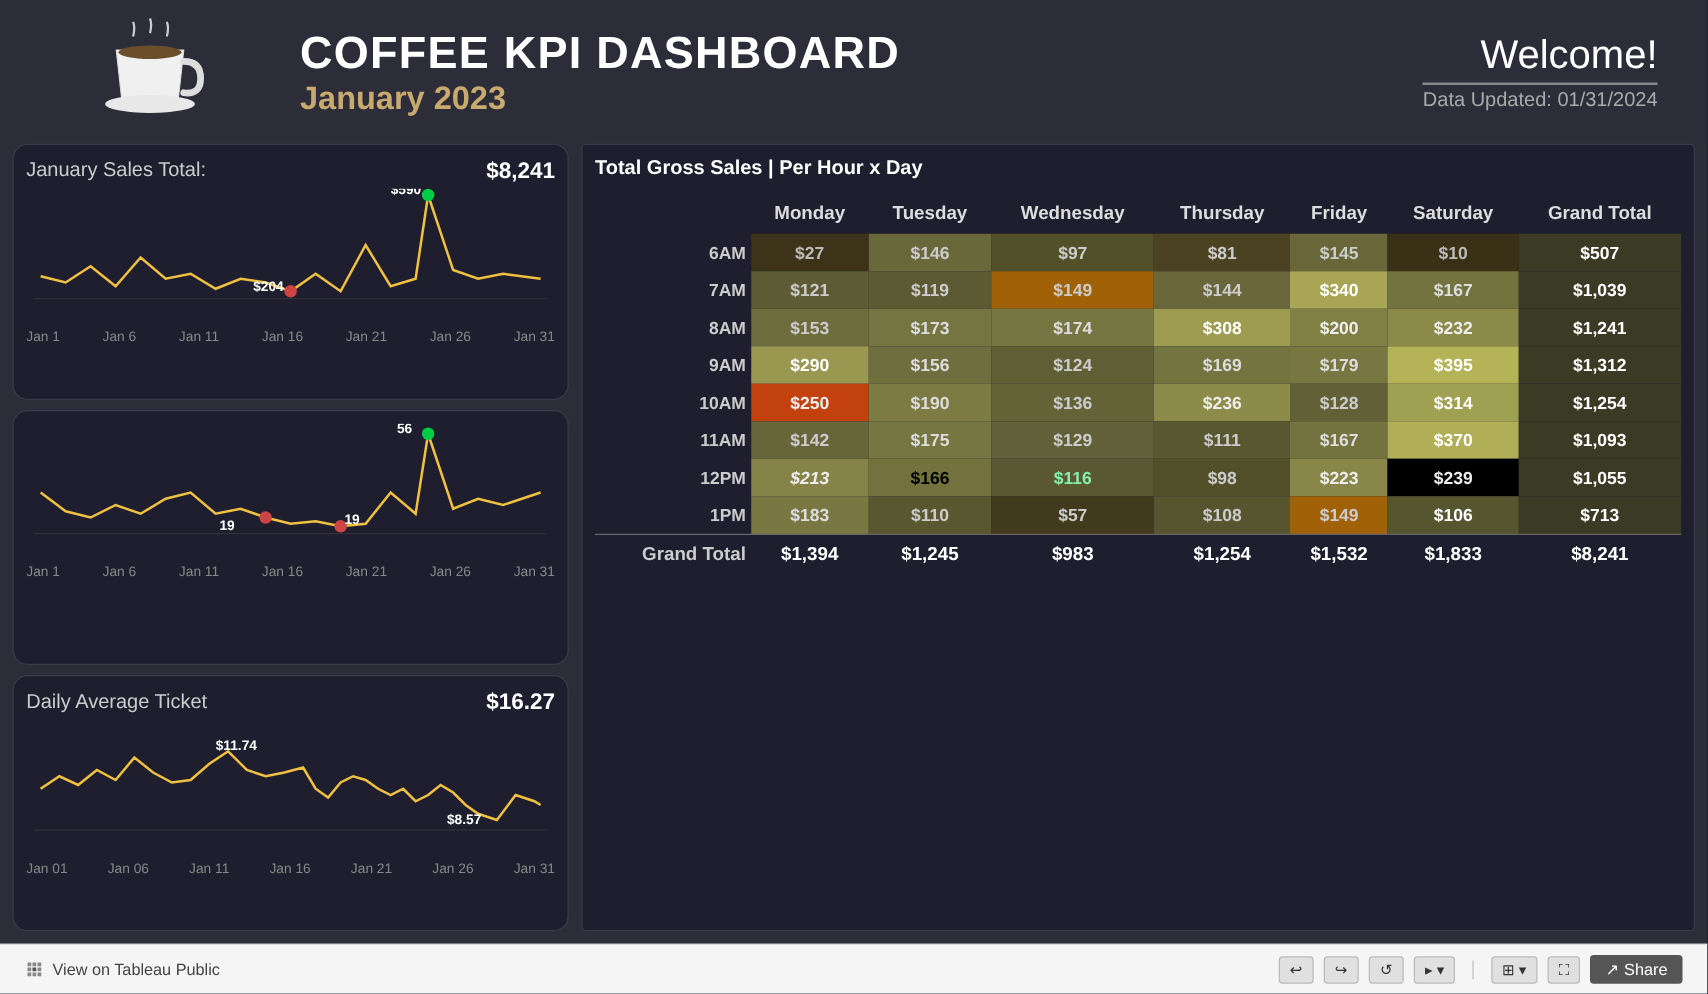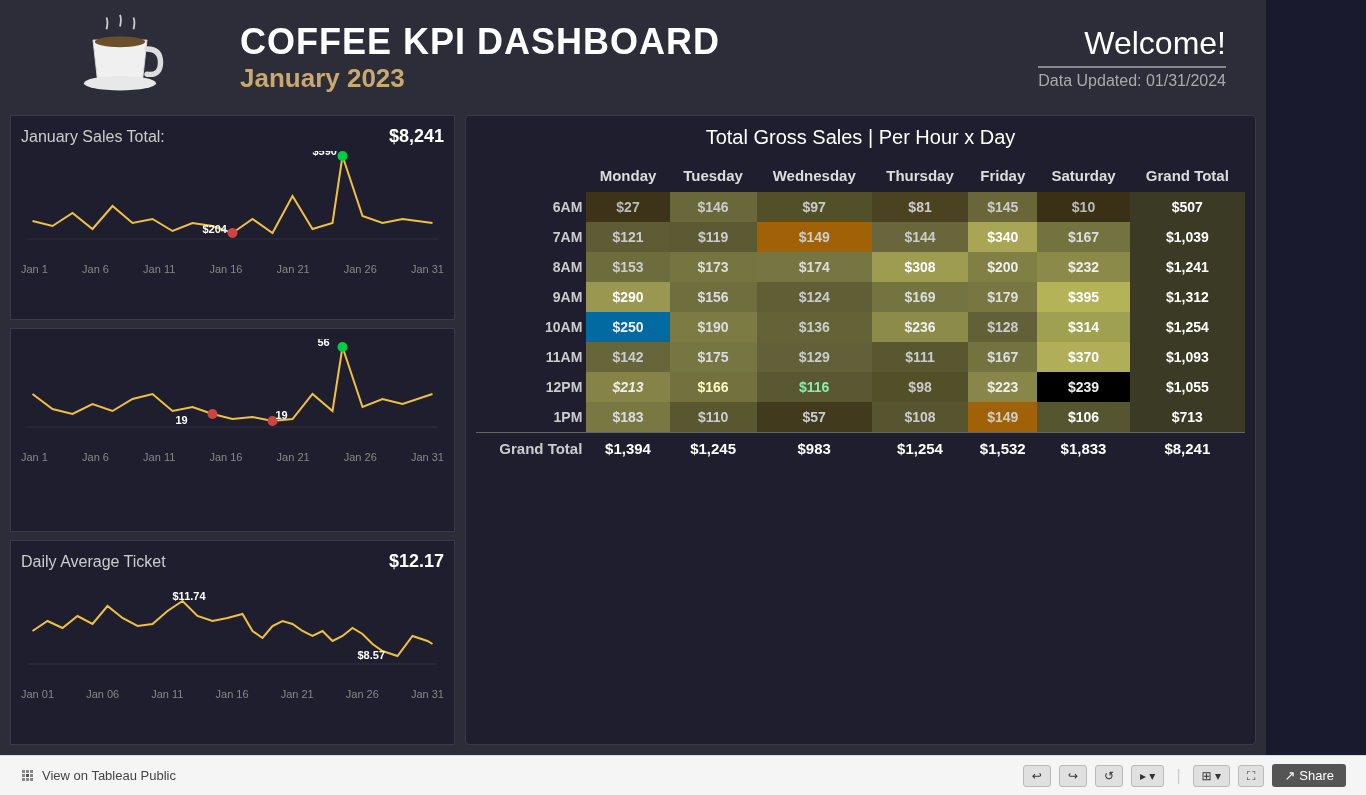--- a/index.html
+++ b/index.html
@@ -6,21 +6,21 @@
     body {
       background: #1a1a2e;
       font-family: Arial, sans-serif;
       width: 1366px;
       height: 795px;
       overflow: hidden;
       color: #fff;
     }
     .main-container {
       background: #2d2d3a;
-      width: 1266px;
+      width: 1366px;
       height: 755px;
       display: flex;
       flex-direction: column;
     }
     .header {
       display: flex;
       align-items: center;
       padding: 10px 20px;
       background: #2d2d3a;
       height: 115px;
@@ -73,21 +73,21 @@
     }
     .left-panel {
       width: 445px;
       display: flex;
       flex-direction: column;
       gap: 8px;
     }
     .kpi-card {
       background: #1e1e2e;
       border: 1px solid #3a3a4a;
-      border-radius: 0;
+      border-radius: 12px;
       padding: 10px;
       flex: 1;
     }
     .kpi-header {
       display: flex;
       justify-content: space-between;
       align-items: center;
       margin-bottom: 4px;
     }
     .kpi-title {
@@ -115,25 +115,24 @@
       margin-top: 18px;
     }
     .right-panel {
       flex: 1;
       background: #1e1e2e;
       border-radius: 4px;
       padding: 10px;
       border: 1px solid #3a3a4a;
     }
     .table-title {
-      font-size: 20px;
-      color: #fff;
-      text-align: center;
+      font-size: 16px;
+      color: #fff;
       margin-bottom: 10px;
-      font-weight: normal;
+      font-weight: bold;
     }
     .sales-table {
       width: 100%;
       border-collapse: collapse;
       font-size: 14px;
     }
     .sales-table th {
       color: #ddd;
       font-weight: bold;
       padding: 8px 6px;
@@ -178,36 +177,36 @@
     .v128 { background: #616037; color: #ccc; }
     .v129 { background: #616038; color: #ccc; }
     .v136 { background: #646338; color: #ccc; }
     .v142 { background: #67653a; color: #ccc; }
     .v144 { background: #68663a; color: #ccc; }
     .v145 { background: #69673a; color: #ccc; }
     .v146 { background: #69683b; color: #ccc; }
     .v149 { background: #a16207; color: #ccc; }
     .v153 { background: #6d6c3d; color: #ccc; }
     .v156 { background: #6f6e3e; color: #ddd; }
-    .v166 { background: #73723f; color: #fef9c3; margin-top: 16px; }
+    .v166 { background: #73723f; color: #000000; margin-top: 16px; }
     .v167 { background: #737340; color: #ddd; }
     .v169 { background: #747440; color: #ddd; }
     .v173 { background: #757541; color: #ddd; }
     .v174 { background: #767642; color: #ddd; }
     .v175 { background: #767642; color: #ddd; }
     .v179 { background: #787742; color: #ddd; }
     .v183 { background: #797843; color: #ddd; }
     .v190 { background: #7c7b44; color: #ddd; }
     .v200 { background: #808045; color: #eee; }
     .v213 { background: #858347; color: #eee; font-style: italic; }
     .v223 { background: #888648; color: #eee; }
     .v232 { background: #8c8a49; color: #eee; }
     .v236 { background: #8d8b49; color: #eee; }
     .v239 { background: #000000; color: #eee; }
-    .v250 { background: #0369a1; color: #eee; }
+    .v250 { background: #c2410c; color: #eee; }
     .v290 { background: #9a9850; color: #fff; }
     .v308 { background: #9e9c51; color: #fff; }
     .v314 { background: #a0a052; color: #fff; }
     .v340 { background: #a8a655; color: #fff; }
     .v370 { background: #b0ae57; color: #fff; }
     .v395 { background: #b5b358; color: #fff; }
 
     .gt-col { background: #3a3a25; color: #fff; }
 
     .bottom-bar {
@@ -341,21 +340,21 @@
             <span>Jan 21</span>
             <span>Jan 26</span>
             <span>Jan 31</span>
           </div>
         </div>
       </div>
 
       <div class="kpi-card">
         <div class="kpi-header">
           <span class="kpi-title">Daily Average Ticket</span>
-          <span class="kpi-value">$12.17</span>
+          <span class="kpi-value">$16.27</span>
         </div>
         <div class="chart-area">
           <svg class="chart-svg" viewBox="0 0 410 90">
             <line x1="0" y1="88" x2="410" y2="88" stroke="#444" stroke-width="0.5"></line>
             <polyline points="5,55 20,45 35,52 50,40 65,48 80,30 95,42 110,50 125,48 140,35 155,25 170,40 185,45 200,42 215,38 225,55 235,62 245,50 255,45 265,48 275,55 285,60 295,55 305,65 315,60 325,52 335,58 345,68 355,75 370,80 385,60 400,65 405,68" stroke="#f0c040" stroke-width="2" fill="none"></polyline>
             <text x="145" y="24" fill="#fff" font-size="11" font-weight="bold">$11.74</text>
             <text x="330" y="83" fill="#fff" font-size="11" font-weight="bold">$8.57</text>
           </svg>
           <div class="chart-labels">
             <span>Jan 01</span>

